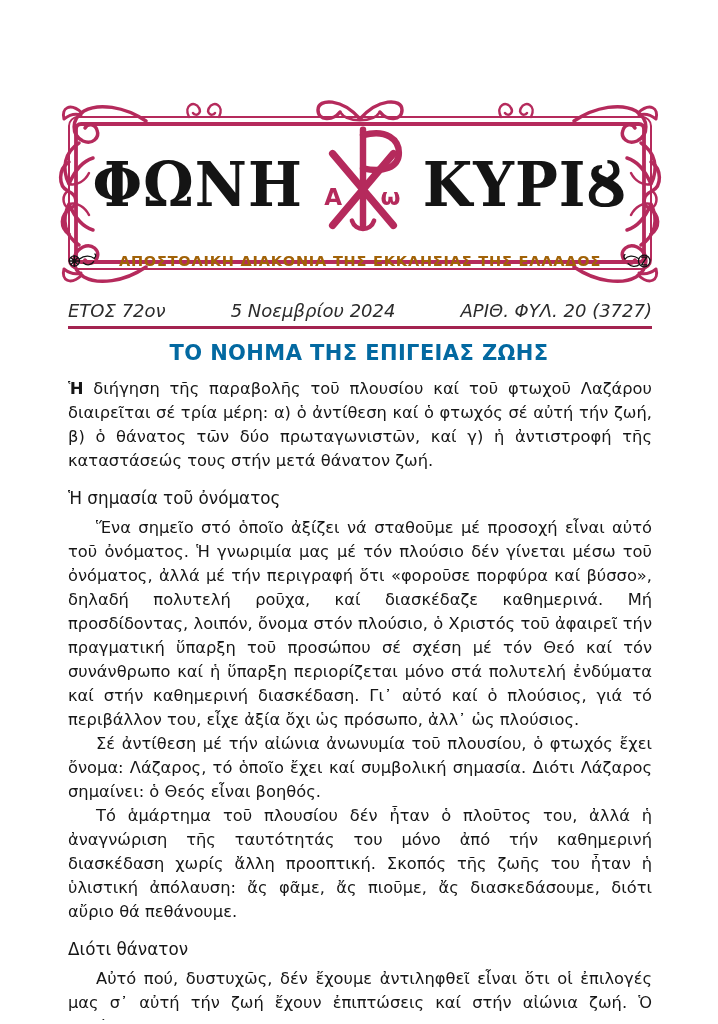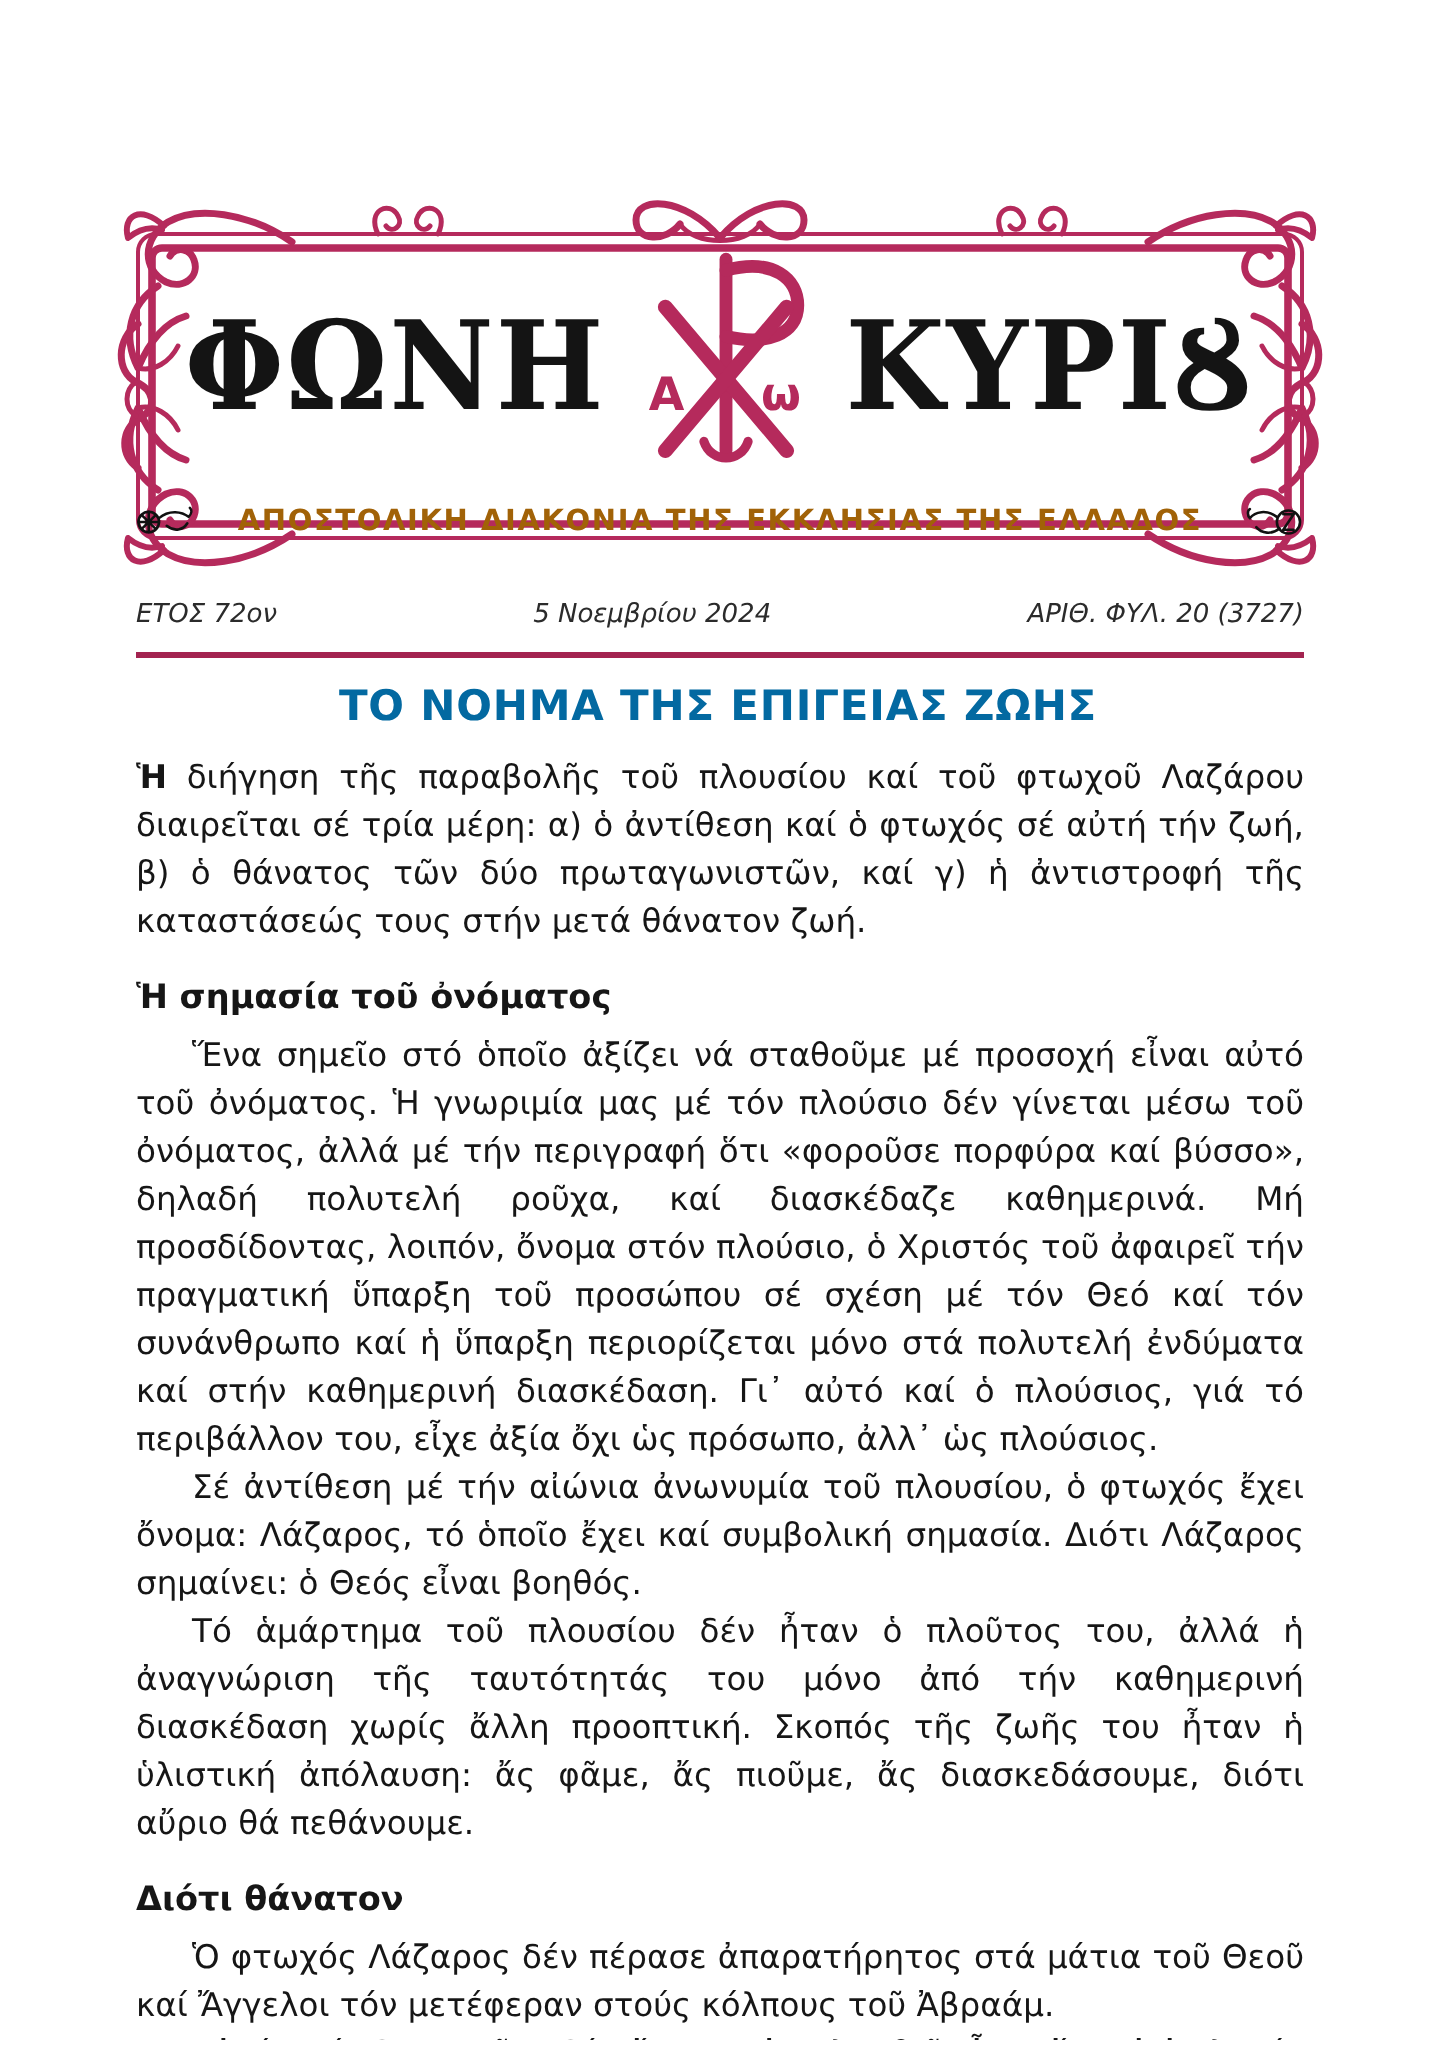--- a/index.html
+++ b/index.html
@@ -34,21 +34,21 @@
     font-weight:700;
     font-size:14.5px;
     letter-spacing:.8px;
     color:#a16207;
     white-space:nowrap;
   }
   
   .dateline{
     position:absolute;left:68px;top:300px;width:584px;
     display:flex;justify-content:space-between;align-items:baseline;
-    font-style:italic;font-size:13px;color:#2b2b2b;
+    font-style:italic;font-size:18px;color:#2b2b2b;
   }
   .date-rule{
     position:absolute;left:68px;top:326px;width:584px;height:2.5px;
     background:#a32350;
   }
   
   .article-title{
     position:absolute;left:0;top:341px;width:718px;
     text-align:center;
     font-weight:700;font-size:21px;letter-spacing:.4px;
@@ -57,21 +57,21 @@
   .body-col{
     position:absolute;left:68px;top:377px;width:584px;
     text-align:justify;
     font-size:16.3px;line-height:24px;color:#161616;
   }
   .para{margin:0;text-indent:28px;}
   .para.noindent{text-indent:0;}
   .para.fulljust{text-align-last:justify;}
   .lead-initial{font-weight:700;}
   .sect{
-    font-weight:700;font-size:16.8px;line-height:24px;
+    font-weight:400;font-size:16.8px;line-height:24px;
     margin:13px 0 6px 0;text-align:left;text-indent:0;
   }
 </style>
 </head>
 <body>
 
 <div class="page">
 
   <svg class="frame-svg" width="612" height="196" viewBox="0 0 612 196" fill="none" stroke="#b52a5c" stroke-linecap="round" stroke-linejoin="round">
     <defs>
@@ -155,17 +155,16 @@
 
   <div class="body-col">
     <p class="para noindent"><span class="lead-initial">Ἡ</span><span> διήγηση τῆς παραβολῆς τοῦ πλουσίου καί τοῦ φτωχοῦ Λαζάρου διαιρεῖται σέ τρία μέρη: α) ὁ ἀντίθεση καί ὁ φτωχός σέ αὐτή τήν ζωή, β) ὁ θάνατος τῶν δύο πρωταγωνιστῶν, καί γ) ἡ ἀντιστροφή τῆς καταστάσεώς τους στήν μετά θάνατον ζωή.</span></p>
 
     <h2 class="sect">Ἡ σημασία τοῦ ὀνόματος</h2>
     <p class="para">Ἕνα σημεῖο στό ὁποῖο ἀξίζει νά σταθοῦμε μέ προσοχή εἶναι αὐτό τοῦ ὀνόματος. Ἡ γνωριμία μας μέ τόν πλούσιο δέν γίνεται μέσω τοῦ ὀνόματος, ἀλλά μέ τήν περιγραφή ὅτι «φοροῦσε πορφύρα καί βύσσο», δηλαδή πολυτελή ροῦχα, καί διασκέδαζε καθημερινά. Μή προσδίδοντας, λοιπόν, ὄνομα στόν πλούσιο, ὁ Χριστός τοῦ ἀφαιρεῖ τήν πραγματική ὕπαρξη τοῦ προσώπου σέ σχέση μέ τόν Θεό καί τόν συνάνθρωπο καί ἡ ὕπαρξη περιορίζεται μόνο στά πολυτελή ἐνδύματα καί στήν καθημερινή διασκέδαση. Γι᾽ αὐτό καί ὁ πλούσιος, γιά τό περιβάλλον του, εἶχε ἀξία ὄχι ὡς πρόσωπο, ἀλλ᾽ ὡς πλούσιος.</p>
     <p class="para">Σέ ἀντίθεση μέ τήν αἰώνια ἀνωνυμία τοῦ πλουσίου, ὁ φτωχός ἔχει ὄνομα: Λάζαρος, τό ὁποῖο ἔχει καί συμβολική σημασία. Διότι Λάζαρος σημαίνει: ὁ Θεός εἶναι βοηθός.</p>
     <p class="para">Τό ἁμάρτημα τοῦ πλουσίου δέν ἦταν ὁ πλοῦτος του, ἀλλά ἡ ἀναγνώριση τῆς ταυτότητάς του μόνο ἀπό τήν καθημερινή διασκέδαση χωρίς ἄλλη προοπτική. Σκοπός τῆς ζωῆς του ἦταν ἡ ὑλιστική ἀπόλαυση: ἄς φᾶμε, ἄς πιοῦμε, ἄς διασκεδάσουμε, διότι αὔριο θά πεθάνουμε.</p>
 
     <h2 class="sect">Διότι θάνατον</h2>
-    <p class="para">Ὁ φτωχός Λάζαρος δέν πέρασε ἀπαρατήρητος στά μάτια τοῦ Θεοῦ καί Ἄγγελοι τόν μετέφεραν στούς κόλπους τοῦ Ἀβραάμ.</p>
     <p class="para fulljust">Αὐτό πού, δυστυχῶς, δέν ἔχουμε ἀντιληφθεῖ εἶναι ὅτι οἱ ἐπιλογές μας σ᾽ αὐτή τήν ζωή ἔχουν ἐπιπτώσεις καί στήν αἰώνια ζωή. Ὁ πλούσιος</p>
   </div>
 
 </div>
 
 </body></html>

